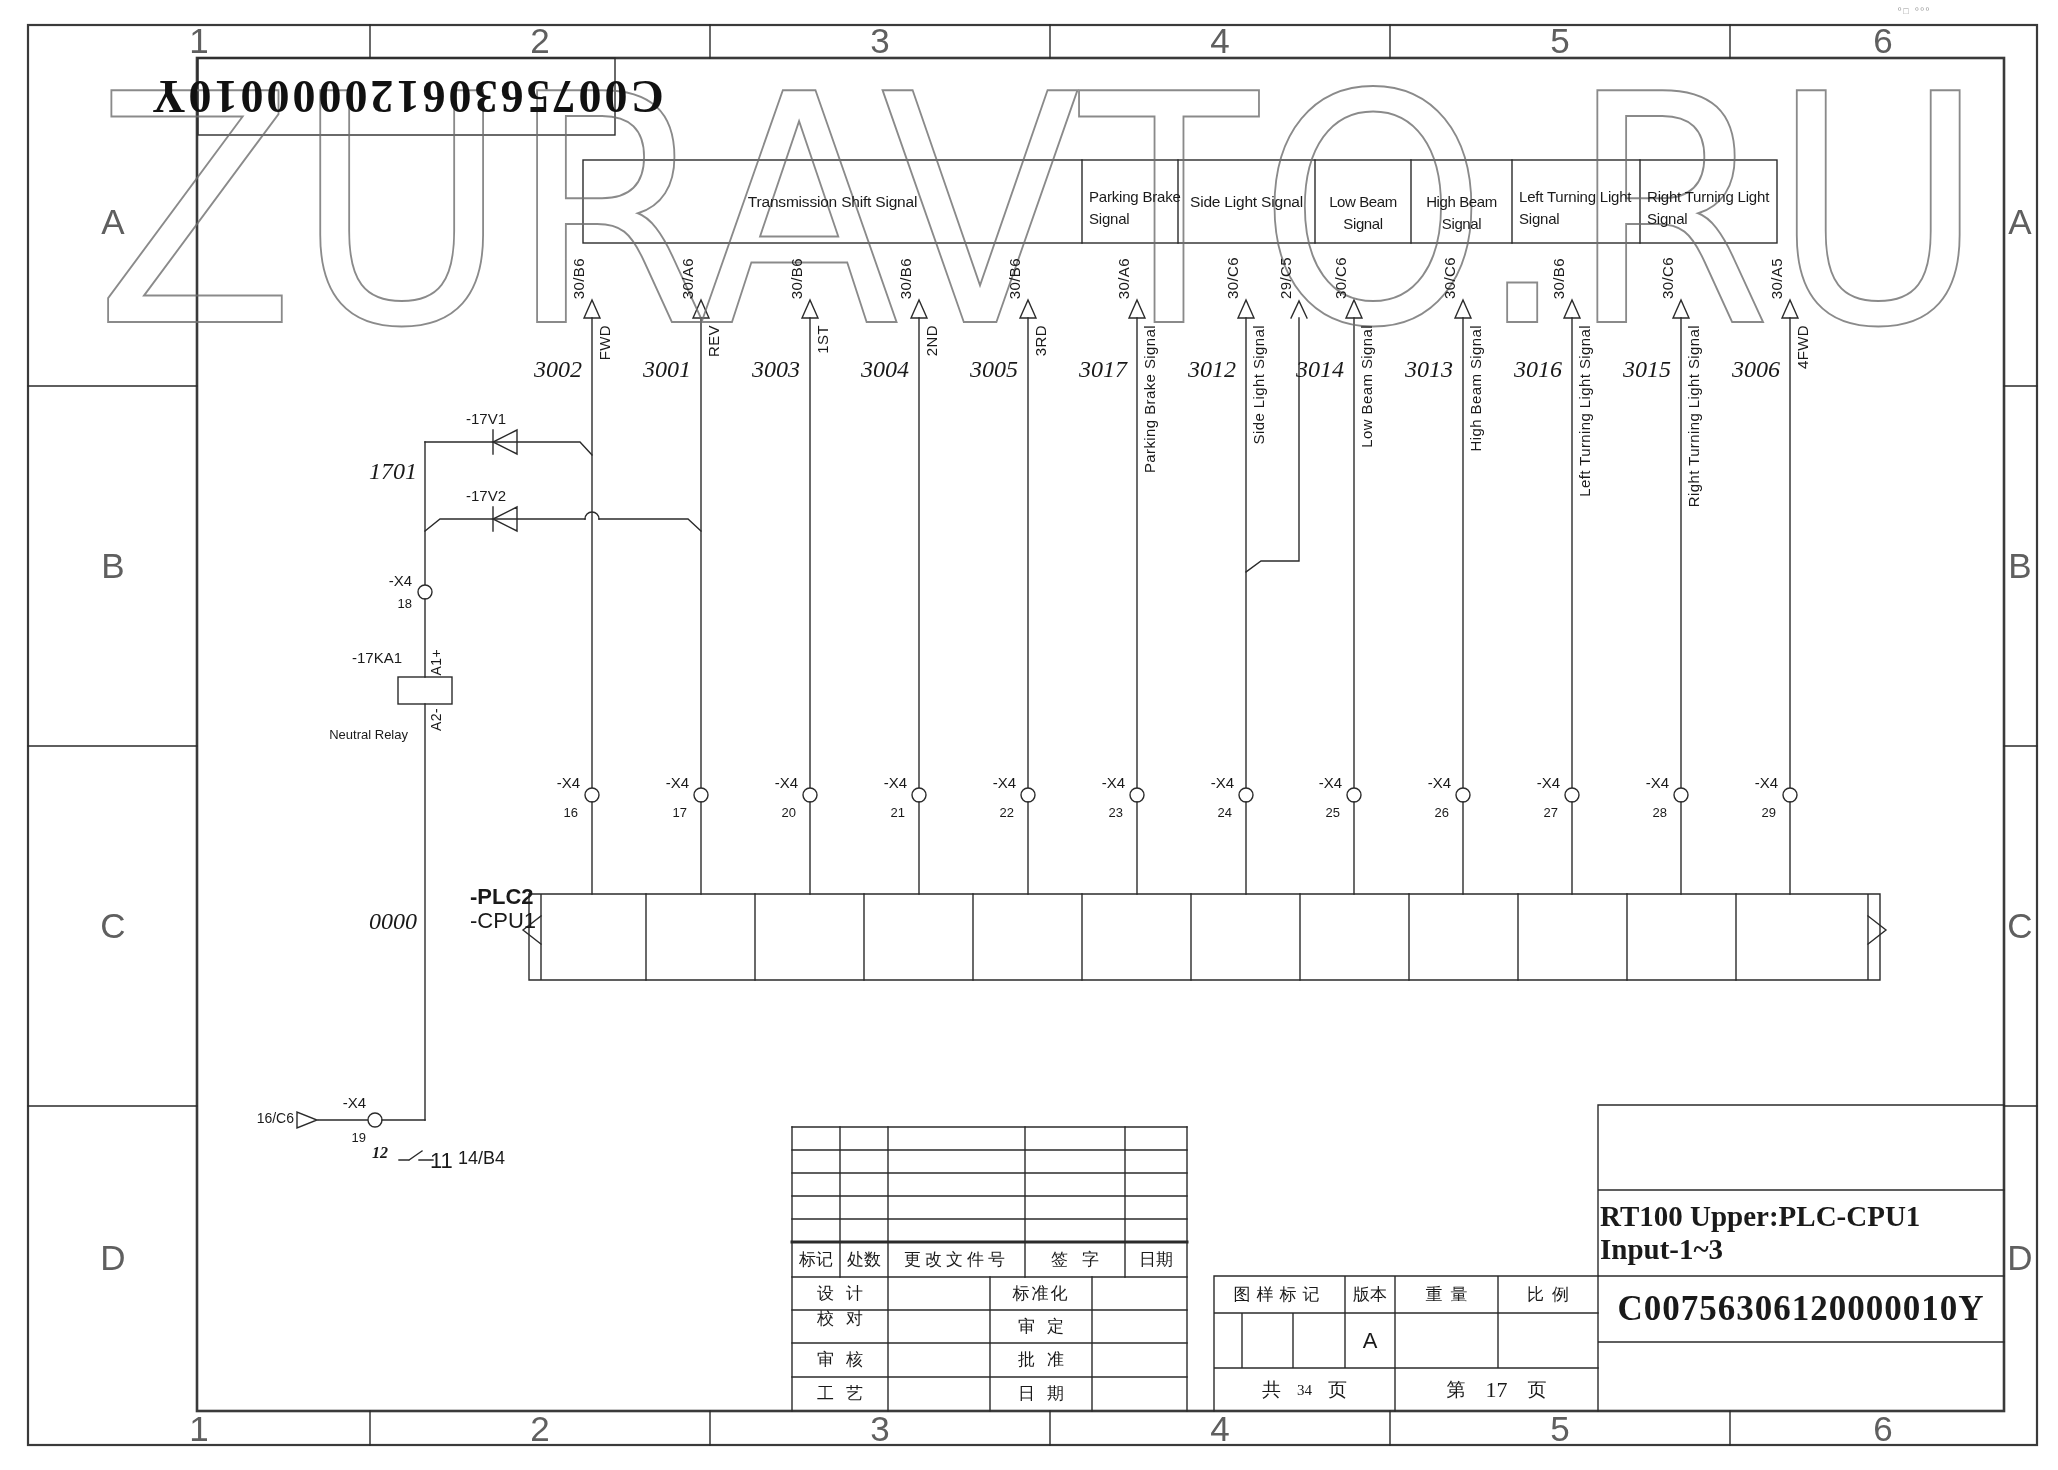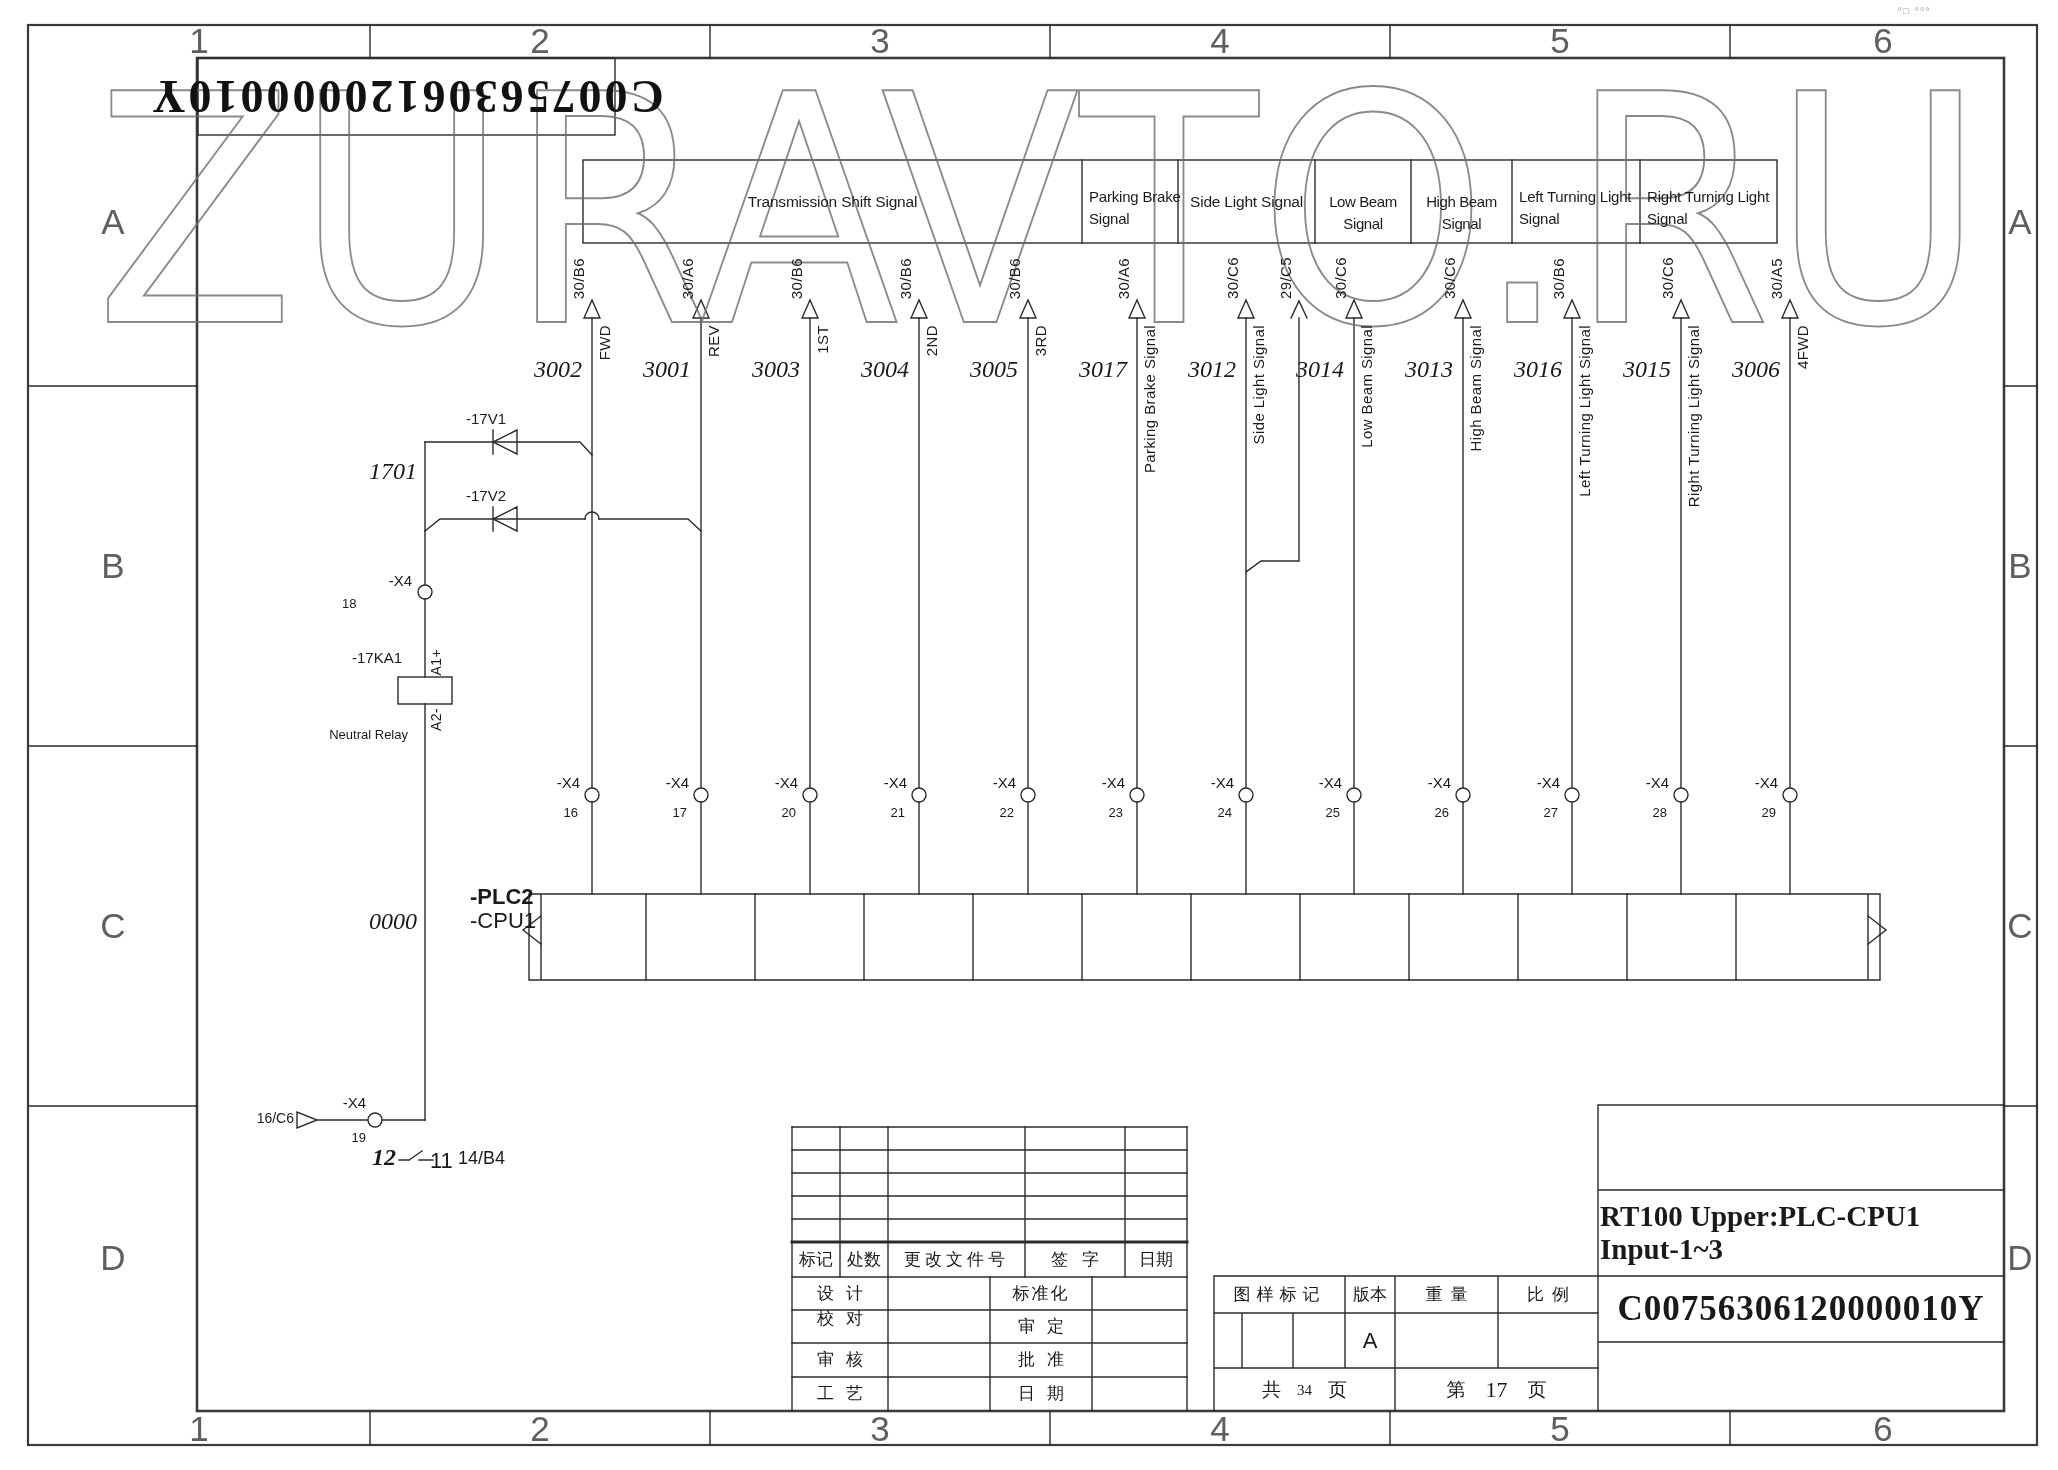--- a/index.html
+++ b/index.html
@@ -269,30 +269,30 @@
     <div class="wx4">-X4</div>
     <div class="wpin">29</div>
   </div>
 
   <div class="vt" style="position:absolute;left:1277px;bottom:1171px">29/C5</div>
 
   <div class="num" style="left:317px;top:458px;width:100px">1701</div>
   <div class="ann" style="left:466px;top:410px">-17V1</div>
   <div class="ann" style="left:466px;top:487px">-17V2</div>
   <div class="ann" style="left:342px;top:572px;width:70px;text-align:right">-X4</div>
-  <div class="ann sm" style="left:342px;top:596px;width:70px;">18</div>
+  <div class="ann sm" style="left:342px;top:596px;width:70px;text-align:right">18</div>
   <div class="ann" style="left:302px;top:649px;width:100px;text-align:right">-17KA1</div>
   <div class="vt" style="position:absolute;left:428px;bottom:795px;font-size:14px">A1+</div>
   <div class="vt" style="position:absolute;left:428px;top:708px;font-size:14px">A2-</div>
   <div class="ann sm" style="left:288px;top:727px;width:120px;text-align:right">Neutral Relay</div>
   <div class="num" style="left:317px;top:908px;width:100px">0000</div>
   <div class="ann" style="left:300px;top:1094px;width:66px;text-align:right">-X4</div>
   <div class="ann sm" style="left:300px;top:1130px;width:66px;text-align:right">19</div>
   <div class="ann" style="left:214px;top:1110px;width:80px;text-align:right;font-size:14px">16/C6</div>
-  <div class="ann" style="left:372px;top:1144px;font-size:24px;font-weight:bold;font-style:italic;font-family:'Liberation Serif',serif">12</div>
+  <div class="ann" style="left:372px;top:1144px;font-size:16px;font-weight:bold;font-style:italic;font-family:'Liberation Serif',serif">12</div>
   <div class="ann" style="left:430px;top:1148px;font-size:22px">11</div>
   <div class="ann" style="left:458px;top:1148px;font-size:18px">14/B4</div>
 
   <div class="ann" style="left:470px;top:884px;font-size:22px;font-weight:600">-PLC2</div>
   <div class="ann" style="left:470px;top:908px;font-size:22px;font-weight:400">-CPU1</div>
 
   <div class="tb serif" style="left:1600px;top:1190px;width:404px;height:86px;font-size:29px;font-weight:600">RT100 Upper:PLC-CPU1 Input-1~3</div>
   <div class="tb serif" style="left:1598px;top:1276px;width:406px;height:66px;font-size:35px;font-weight:600;letter-spacing:1px">C00756306120000010Y</div>
 
   <div class="tb" style="left:792px;top:1244px;width:48px;height:31px">标记</div>

